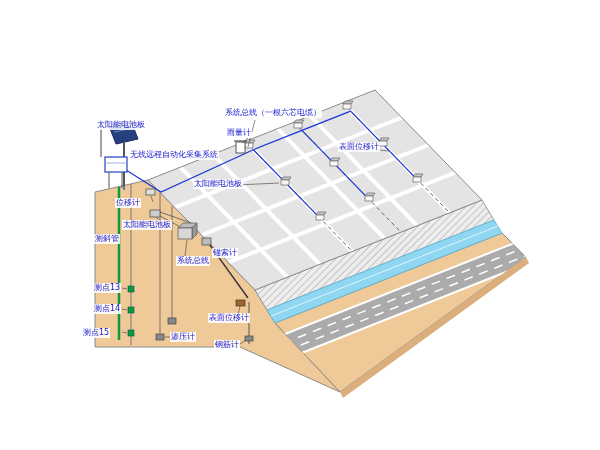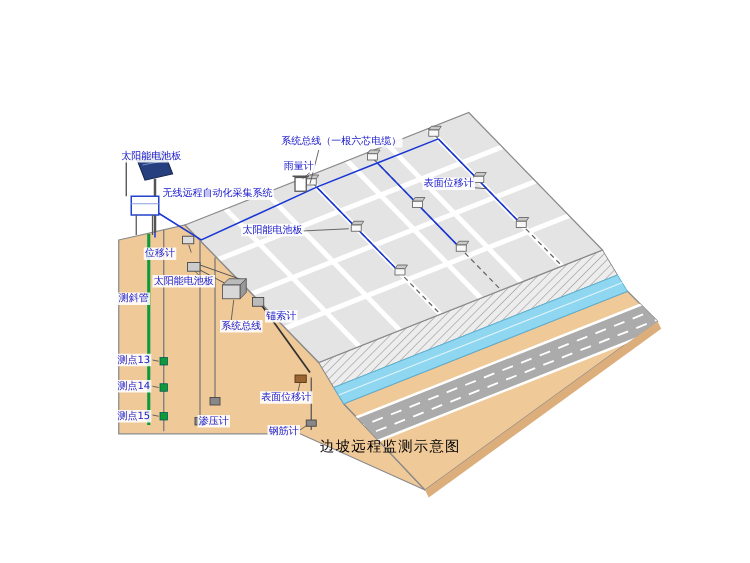--- a/index.html
+++ b/index.html
@@ -203,19 +203,18 @@
 <div class="lbl" style="left:338px;top:142px">表面位移计</div>
 <div class="lbl" style="left:129px;top:150px">无线远程自动化采集系统</div>
 <div class="lbl" style="left:193px;top:179px">太阳能电池板</div>
 <div class="lbl" style="left:115px;top:198px">位移计</div>
 <div class="lbl" style="left:122px;top:220px">太阳能电池板</div>
 <div class="lbl" style="left:94px;top:234px">测斜管</div>
 <div class="lbl" style="left:176px;top:256px">系统总线</div>
 <div class="lbl" style="left:212px;top:248px">锚索计</div>
 <div class="lbl" style="left:93px;top:283px">测点13</div>
 <div class="lbl" style="left:93px;top:304px">测点14</div>
-<div class="lbl" style="left:93px;top:328px">测点15</div>
-<div class="lbl" style="left:158px;top:332px">渗压计</div>
+<div class="lbl" style="left:82px;top:328px">测点15</div>
+<div class="lbl" style="left:170px;top:332px">渗压计</div>
 <div class="lbl" style="left:208px;top:313px">表面位移计</div>
 <div class="lbl" style="left:214px;top:340px">钢筋计</div>
 
-<div class="caption" style="left:256px;top:350px">边坡远程监测示意图</div>
 </div>
 
 </body></html>

